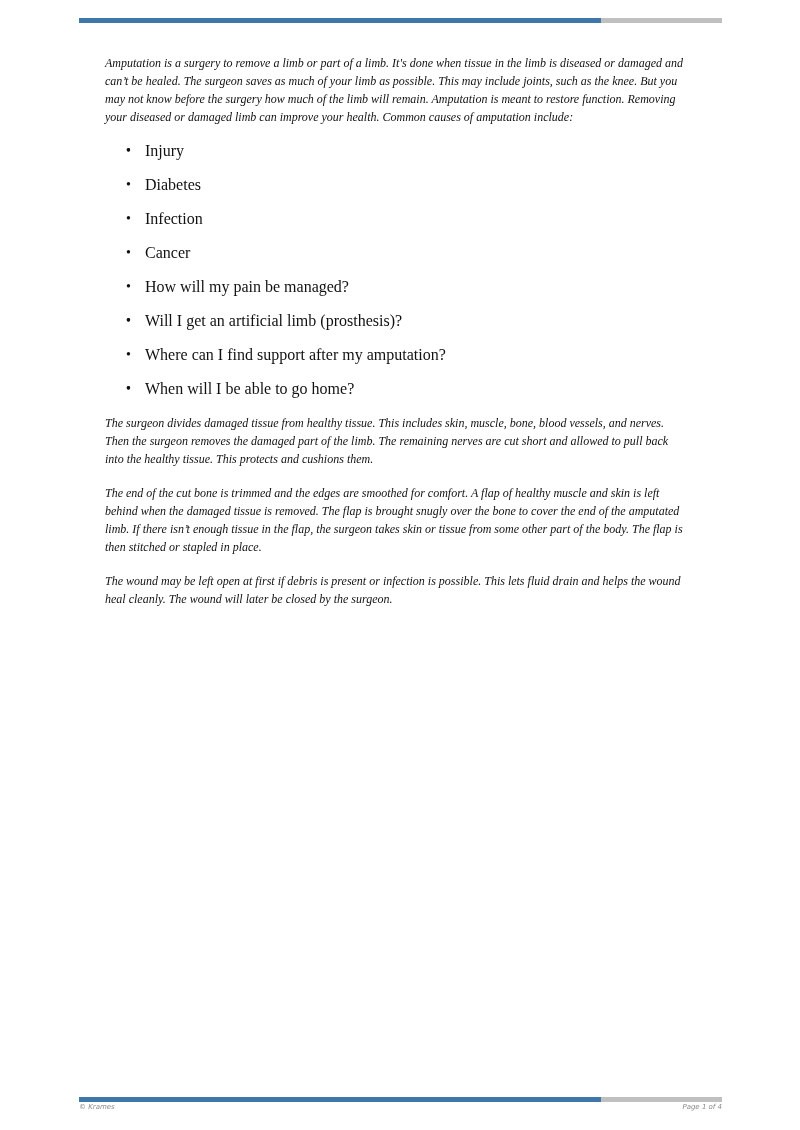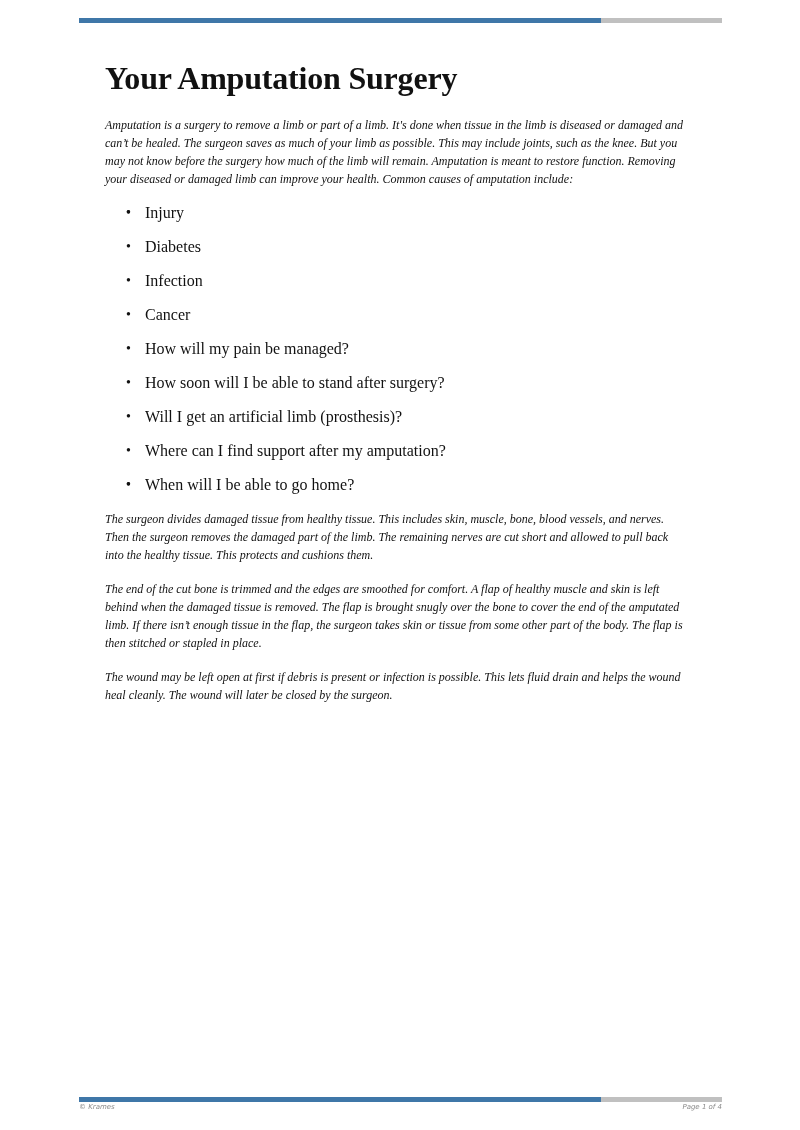--- a/index.html
+++ b/index.html
@@ -22,32 +22,31 @@
 </style>
 </head>
 <body>
 
 <div class="bar top-bar">
   <div class="blue"></div>
   <div class="grey"></div>
 </div>
 
 <div class="content">
-  <h1>Your Amputation Surgery</h1>
   <p>Amputation is a surgery to remove a limb or part of a limb. It's done when tissue in the limb is diseased or damaged and can’t be healed. The surgeon saves as much of your limb as possible. This may include joints, such as the knee. But you may not know before the surgery how much of the limb will remain. Amputation is meant to restore function. Removing your diseased or damaged limb can improve your health. Common causes of amputation include:</p>
   <ul>
     <li><span class="bullet">•</span></li>
     <li><span class="bullet">•</span><span>Injury</span></li>
     <li><span class="bullet">•</span><span>Diabetes</span></li>
     <li><span class="bullet">•</span><span>Infection</span></li>
     <li><span class="bullet">•</span><span>Cancer</span></li>
   </ul>
   <ul>
     <li><span class="bullet">•</span><span>How will my pain be managed?</span></li>
-    <li><span class="bullet">•</span><span>How soon will I be able to stand after surgery?</span></li>
+    <li><span class="bullet">•</span></li>
     <li><span class="bullet">•</span><span>Will I get an artificial limb (prosthesis)?</span></li>
     <li><span class="bullet">•</span><span>Where can I find support after my amputation?</span></li>
     <li><span class="bullet">•</span></li>
     <li><span class="bullet">•</span><span>When will I be able to go home?</span></li>
   </ul>
   <p>The surgeon divides damaged tissue from healthy tissue. This includes skin, muscle, bone, blood vessels, and nerves. Then the surgeon removes the damaged part of the limb. The remaining nerves are cut short and allowed to pull back into the healthy tissue. This protects and cushions them.</p>
   <p>The end of the cut bone is trimmed and the edges are smoothed for comfort. A flap of healthy muscle and skin is left behind when the damaged tissue is removed. The flap is brought snugly over the bone to cover the end of the amputated limb. If there isn’t enough tissue in the flap, the surgeon takes skin or tissue from some other part of the body. The flap is then stitched or stapled in place.</p>
   <p>The wound may be left open at first if debris is present or infection is possible. This lets fluid drain and helps the wound heal cleanly. The wound will later be closed by the surgeon.</p>
 </div>
 

